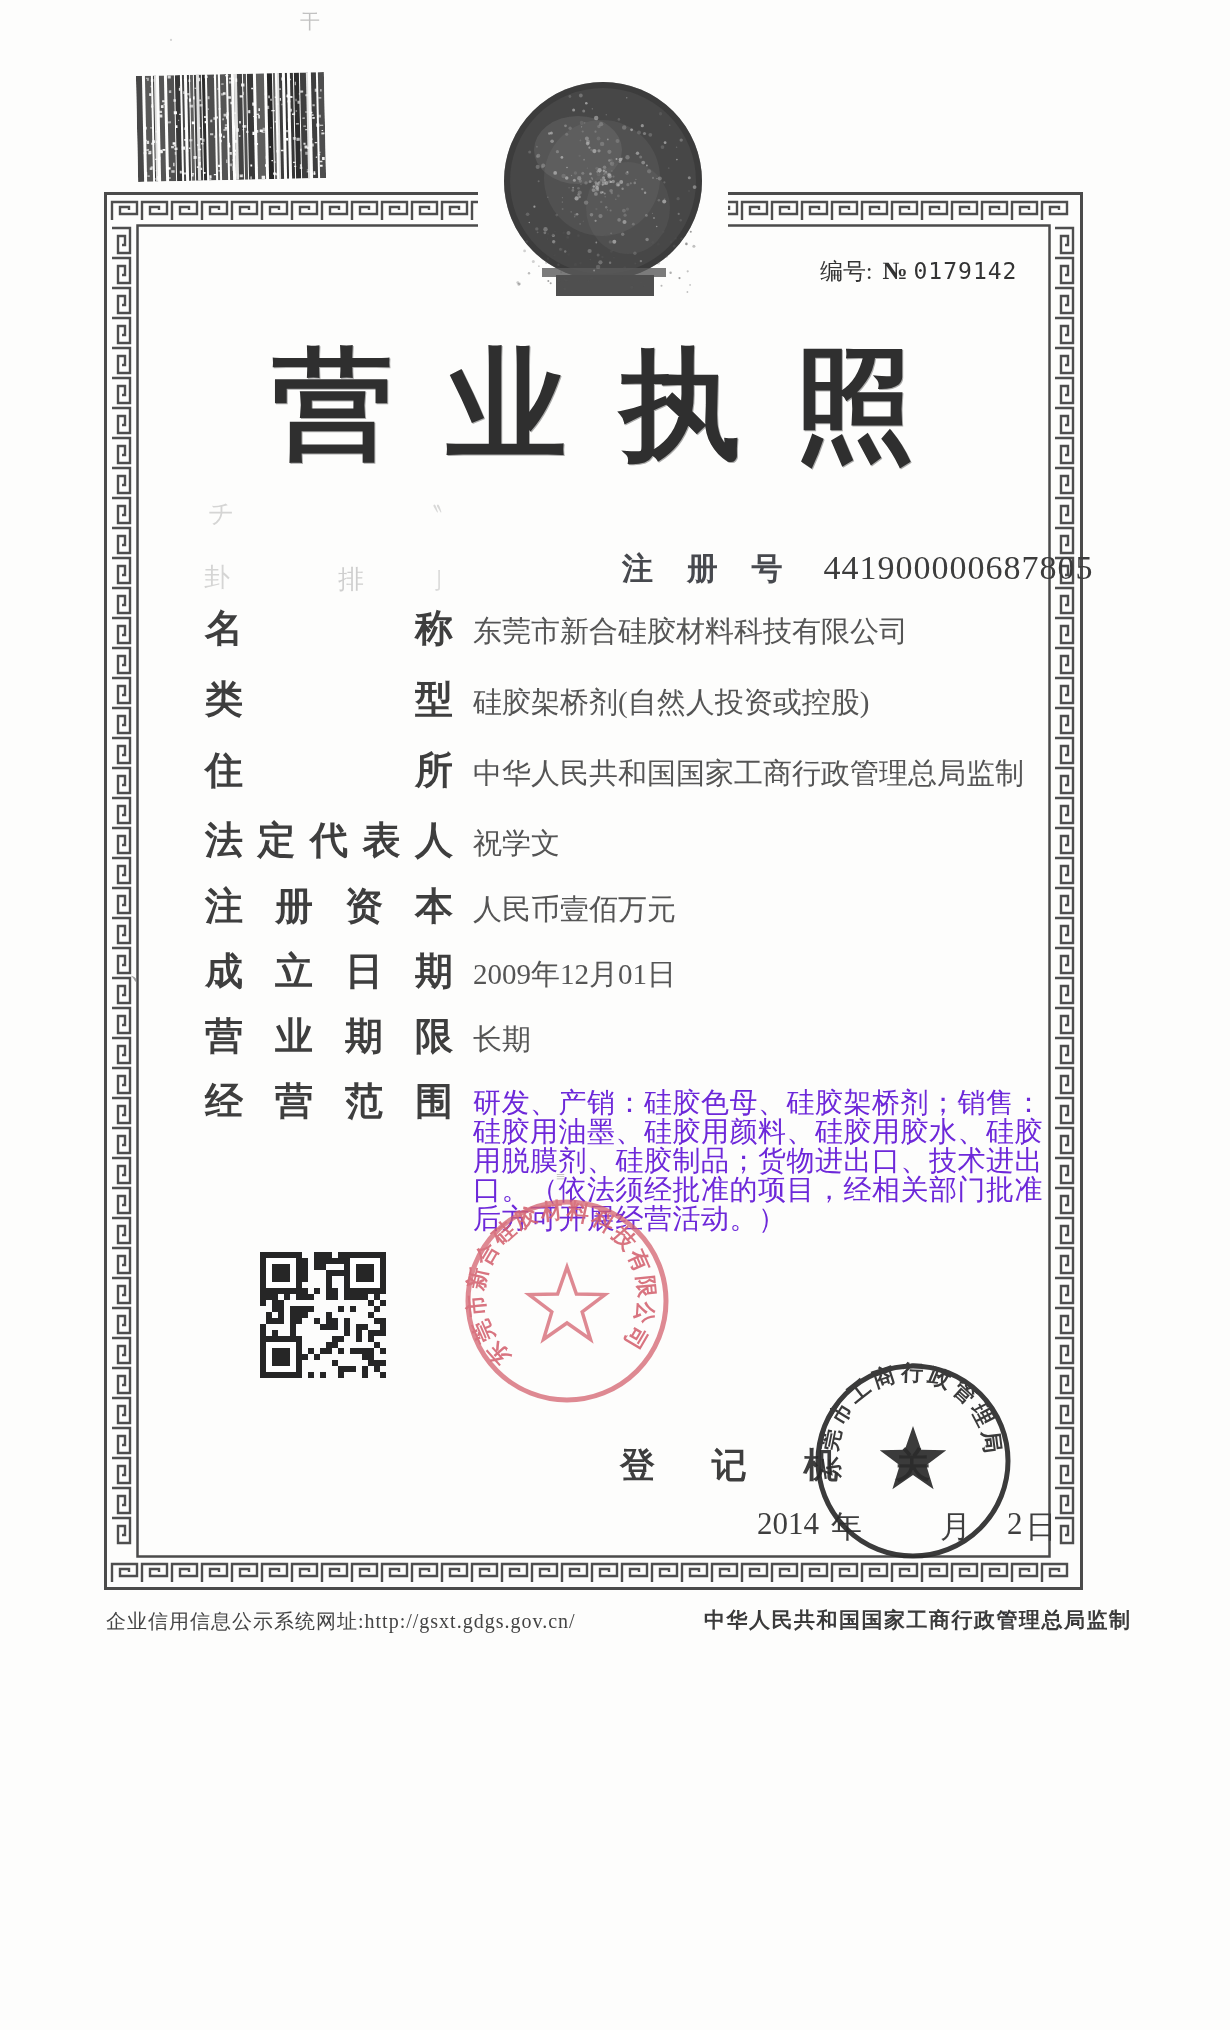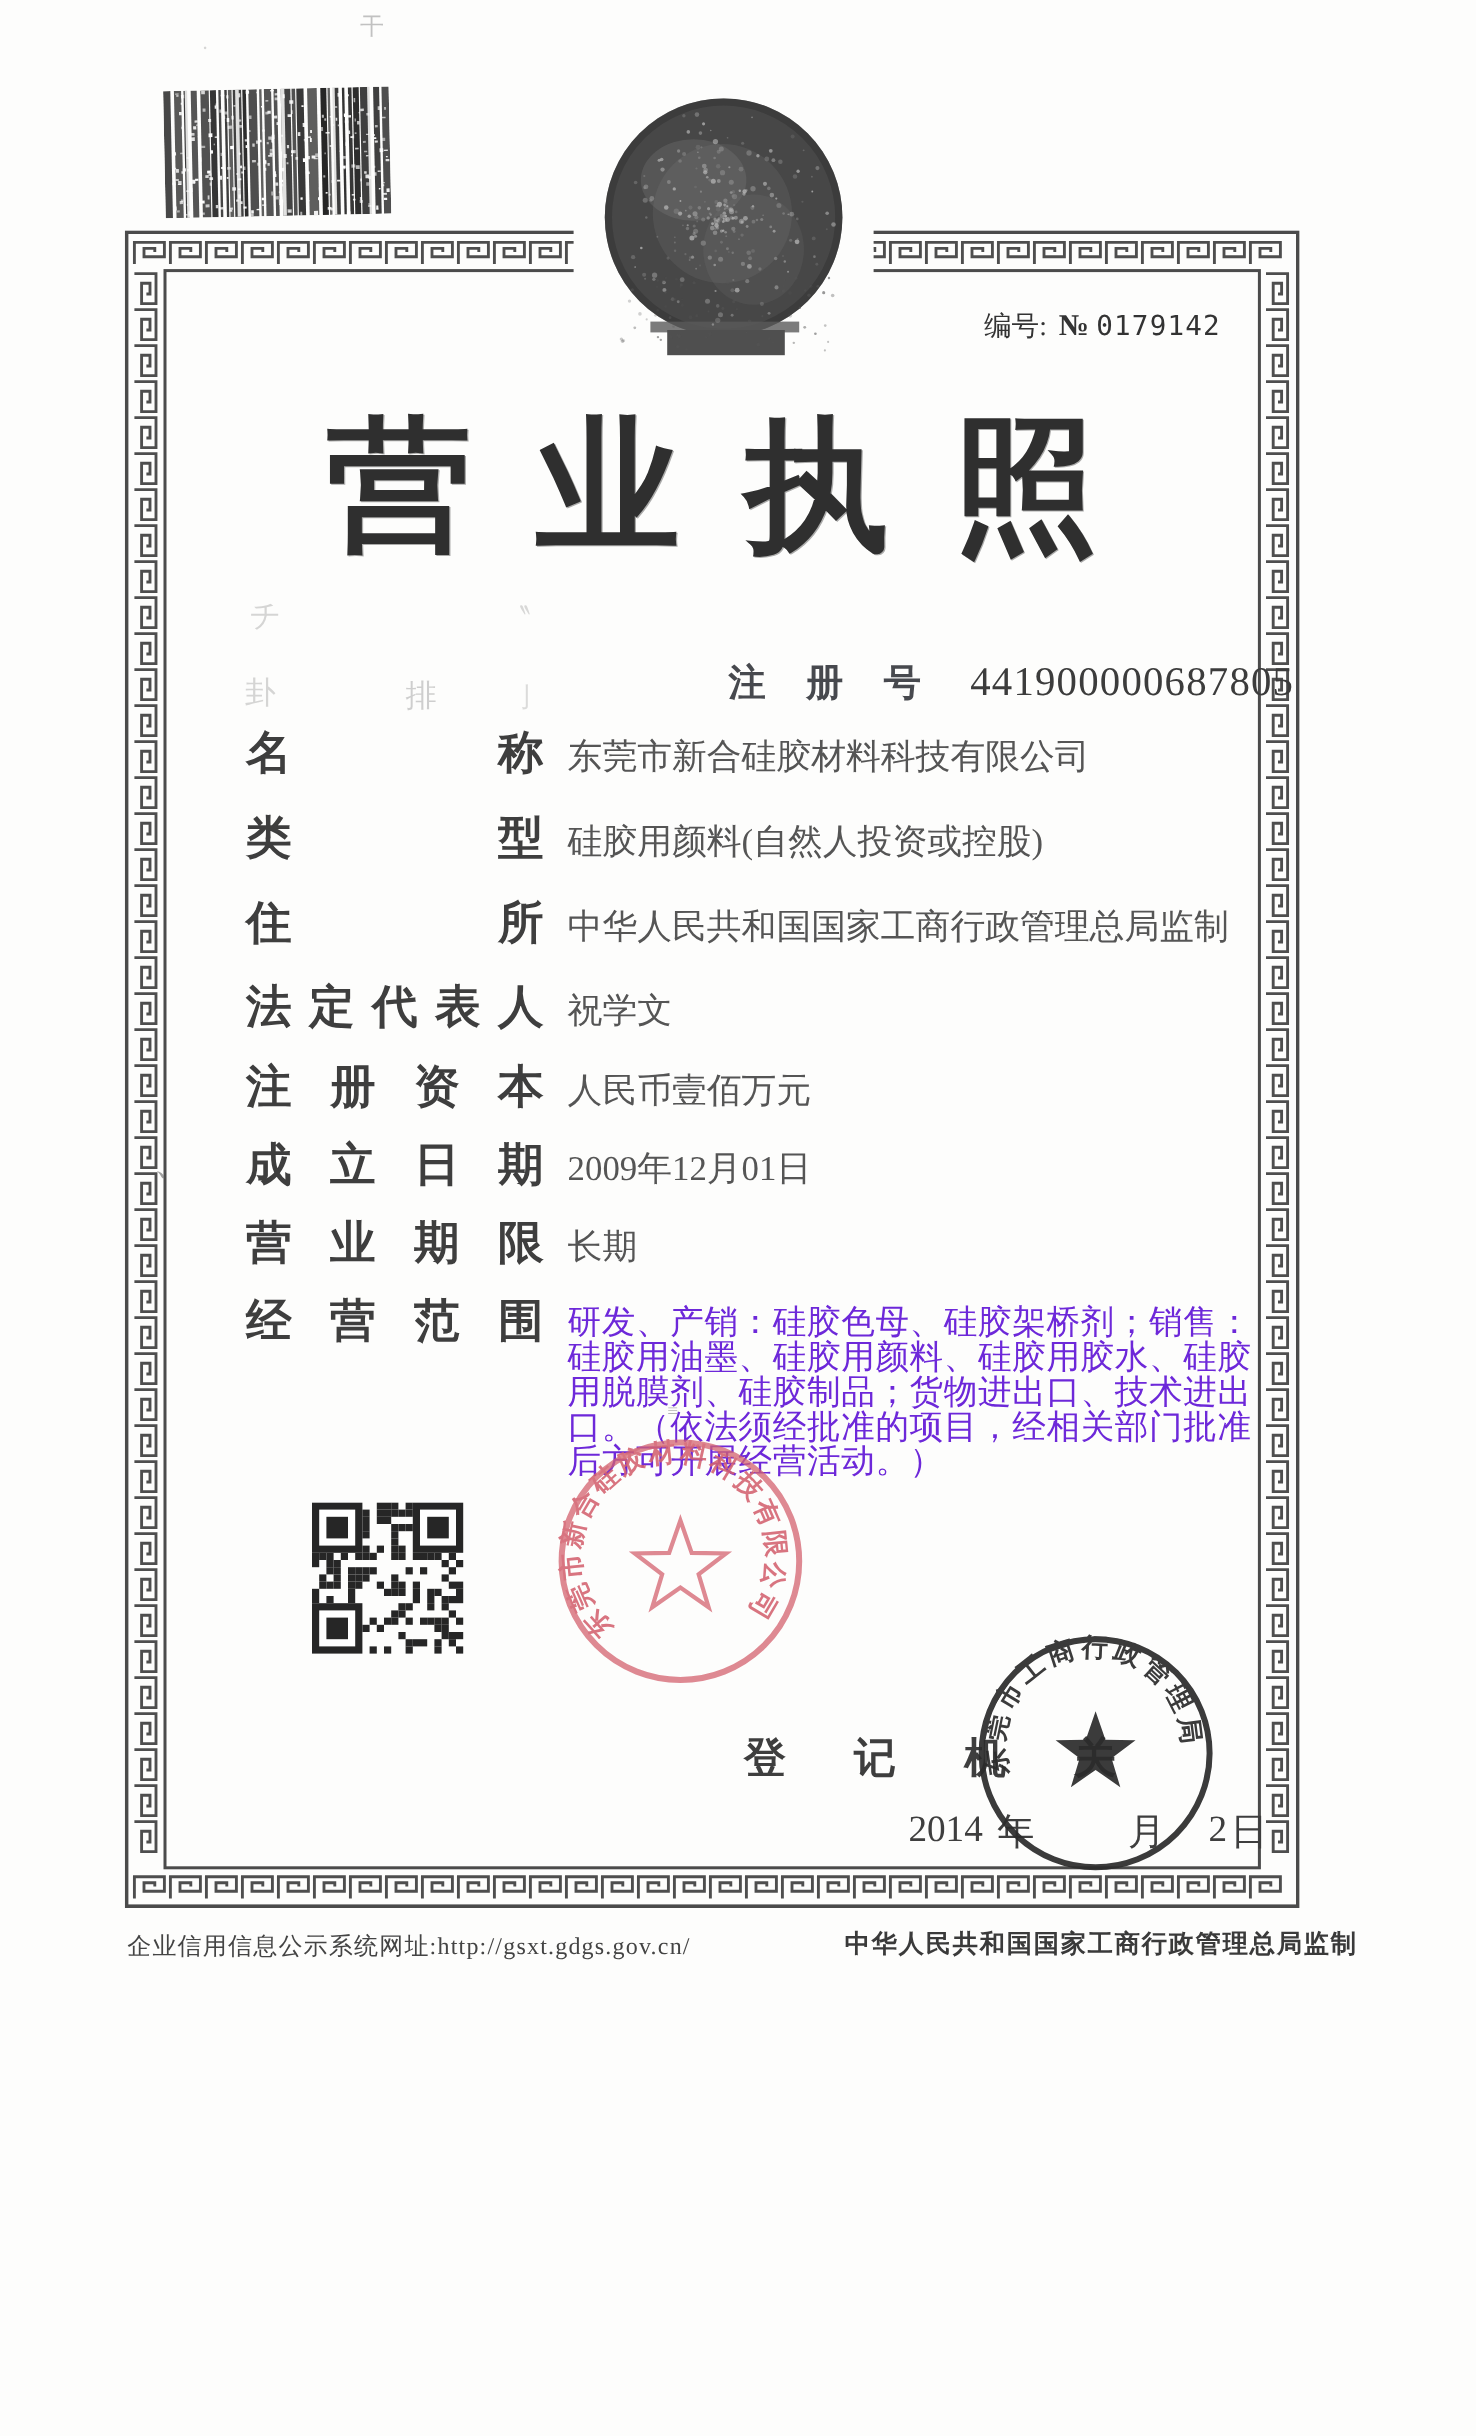--- a/index.html
+++ b/index.html
@@ -17,21 +17,21 @@
   .frame{left:104px;top:192px;width:979px;height:1398px;}
   
   .serial{left:820px;top:256px;width:230px;font-size:23px;color:#333;white-space:nowrap;}
   .serial .no-sign{font-weight:bold;font-size:25px;padding:0 6px 0 10px;}
   .serial .num{font-family:"DejaVu Sans Mono",monospace;font-size:23px;letter-spacing:1px;margin-top:40px;}
   
   .title{left:104px;top:346px;width:979px;display:flex;justify-content:center;gap:54px;}
   .title span{font-size:120px;font-weight:900;color:#2f2f2f;line-height:1;
     text-shadow:1px 1px 0 rgba(47,47,47,.4);}
   
-  .regline{left:607px;top:548px;display:flex;align-items:baseline;white-space:nowrap;}
+  .regline{left:622px;top:548px;display:flex;align-items:baseline;white-space:nowrap;}
   .regline .lbl{font-size:31px;letter-spacing:13px;color:#47494e;font-weight:600;}
   .regline .val{font-size:34px;color:#3c3c3c;margin-left:28px;letter-spacing:1px;}
   
   .field-row{position:absolute;left:205px;width:880px;}
   .field-label{position:absolute;left:0;top:0;width:248px;display:flex;justify-content:space-between;
     font-size:38px;font-weight:600;color:#3e3e3e;line-height:1.1;}
   .field-value{position:absolute;left:268px;top:7px;width:600px;font-size:29px;color:#555;
     white-space:nowrap;line-height:1.15;}
   .field-row.multiline .field-value{white-space:normal;width:590px;font-size:28px;line-height:29px;
     letter-spacing:.5px;color:#6d28d9;}
@@ -851,21 +851,21 @@
           <span>名</span>
           <span>称</span>
         </div>
         <div class="field-value">东莞市新合硅胶材料科技有限公司</div>
       </div>
       <div class="field-row" style="top: 679px;">
         <div class="field-label">
           <span>类</span>
           <span>型</span>
         </div>
-        <div class="field-value">硅胶用颜料(自然人投资或控股)</div>
+        <div class="field-value">硅胶架桥剂(自然人投资或控股)</div>
       </div>
       <div class="field-row" style="top: 750px;">
         <div class="field-label">
           <span>住</span>
           <span>所</span>
         </div>
         <div class="field-value">中华人民共和国国家工商行政管理总局监制</div>
       </div>
       <div class="field-row" style="top: 820px;">
         <div class="field-label">

